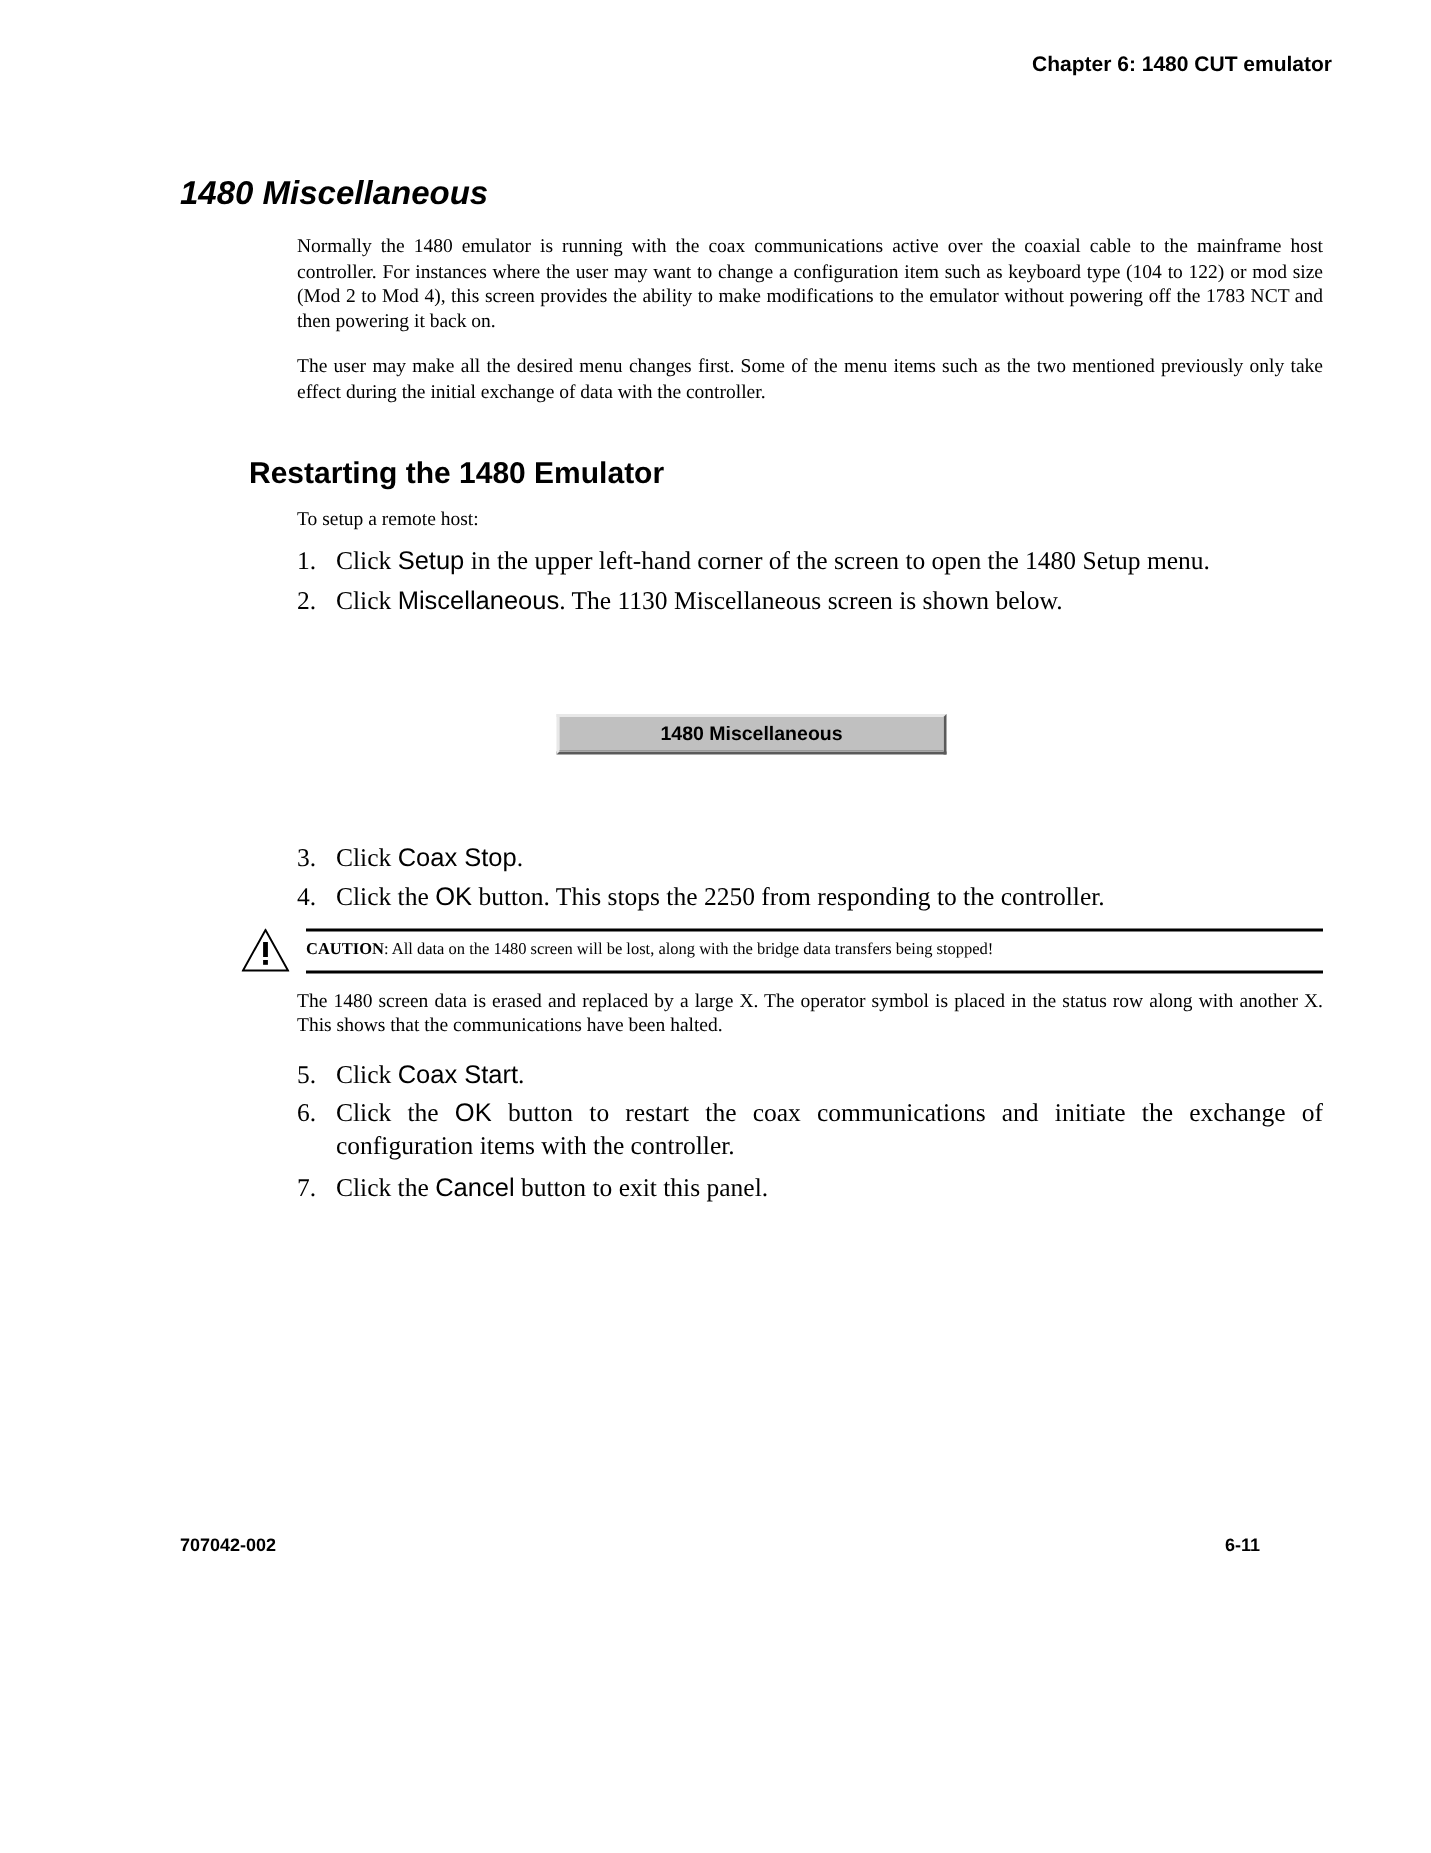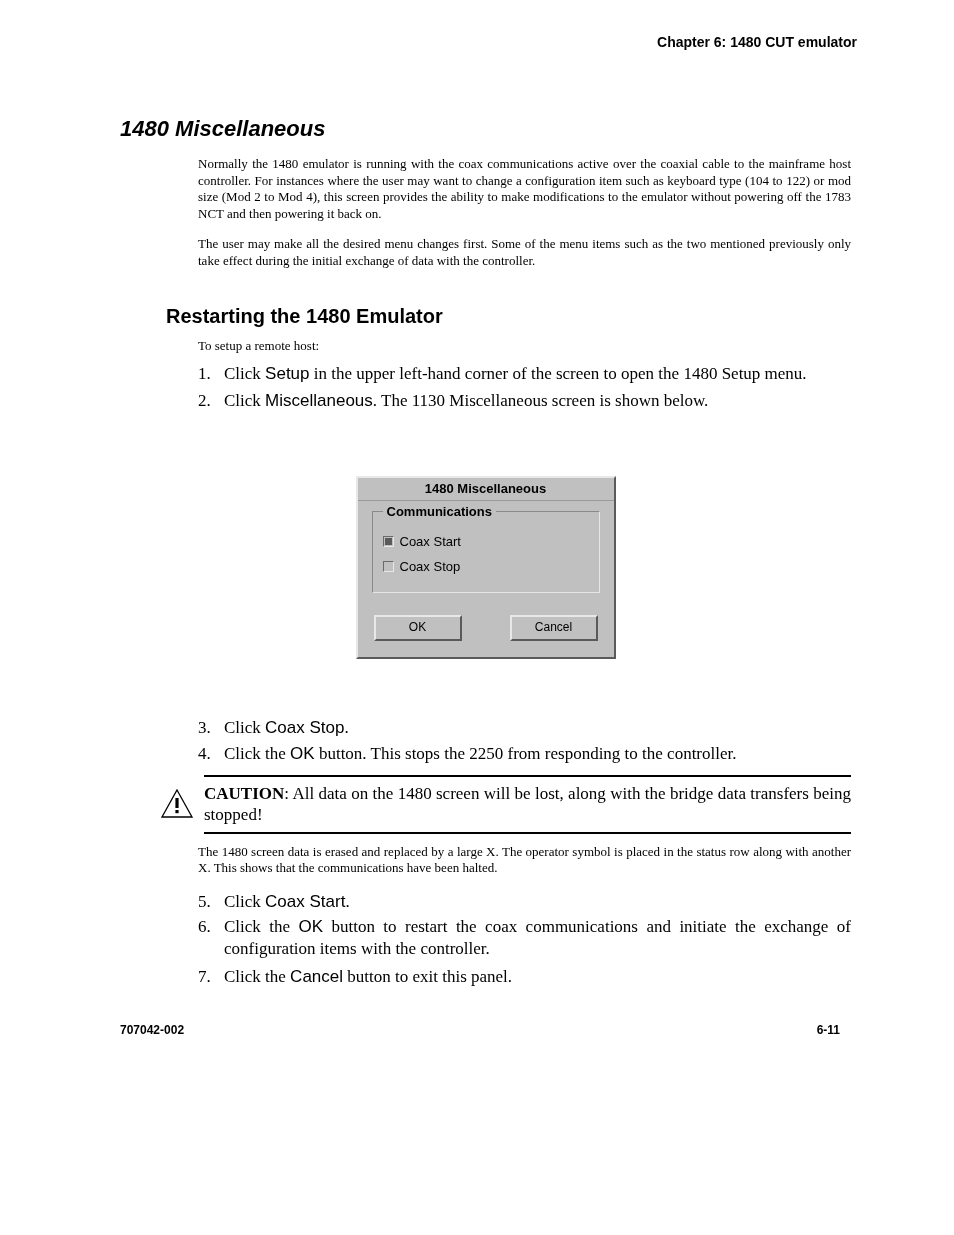--- a/index.html
+++ b/index.html
@@ -7,21 +7,21 @@
     padding: 0;
     background: #fff;
     font-family: "Times New Roman", Times, serif;
     color: #000;
   }
   .page {
     width: 954px;
     height: 1077px;
     position: relative;
     box-sizing: border-box;
-    padding: 34px 103px 0 120px;
+    padding: 34px 72px 0 120px;
   }
   .chapter-header {
     font-family: Arial, Helvetica, sans-serif;
     font-weight: bold;
     font-size: 14px;
     text-align: right;
     margin-right: -6px;
   }
   .section-title {
     font-family: Arial, Helvetica, sans-serif;
@@ -168,21 +168,21 @@
     flex: 0 0 34px;
     display: flex;
     align-items: center;
     justify-content: center;
   }
   .caution-content {
     flex: 1;
     border-top: 2px solid #000;
     border-bottom: 2px solid #000;
     padding: 6px 0;
-    font-size: 17px;
+    font-size: 11px;
     line-height: 1.27;
     text-align: justify;
   }
 
   .footer {
     position: absolute;
     left: 120px;
     right: 114px;
     bottom: 40px;
     display: flex;
@@ -219,37 +219,20 @@
       <div class="num">2.</div>
       <div class="txt">
         <span>Click </span><span class="bold-sans">Miscellaneous</span><span>. The 1130 Miscellaneous screen is shown below.</span>
       </div>
     </div>
   </div>
 
   <div class="dialog-wrap">
     <div class="dialog">
       <div class="dialog-title">1480 Miscellaneous</div>
-      <div class="dialog-body">
-        <div class="fieldset">
-          <div class="fieldset-legend">Communications</div>
-          <div class="radio-row">
-            <div class="radio-box filled"></div>
-            <span>Coax Start</span>
-          </div>
-          <div class="radio-row">
-            <div class="radio-box"></div>
-            <span>Coax Stop</span>
-          </div>
-        </div>
-        <div class="dialog-buttons">
-          <div class="btn">OK</div>
-          <div class="btn">Cancel</div>
-        </div>
-      </div>
     </div>
   </div>
 
   <div class="list">
     <div class="list-item tight">
       <div class="num">3.</div>
       <div class="txt">
         <span>Click </span><span class="bold-sans">Coax Stop</span><span>.</span>
       </div>
     </div>

